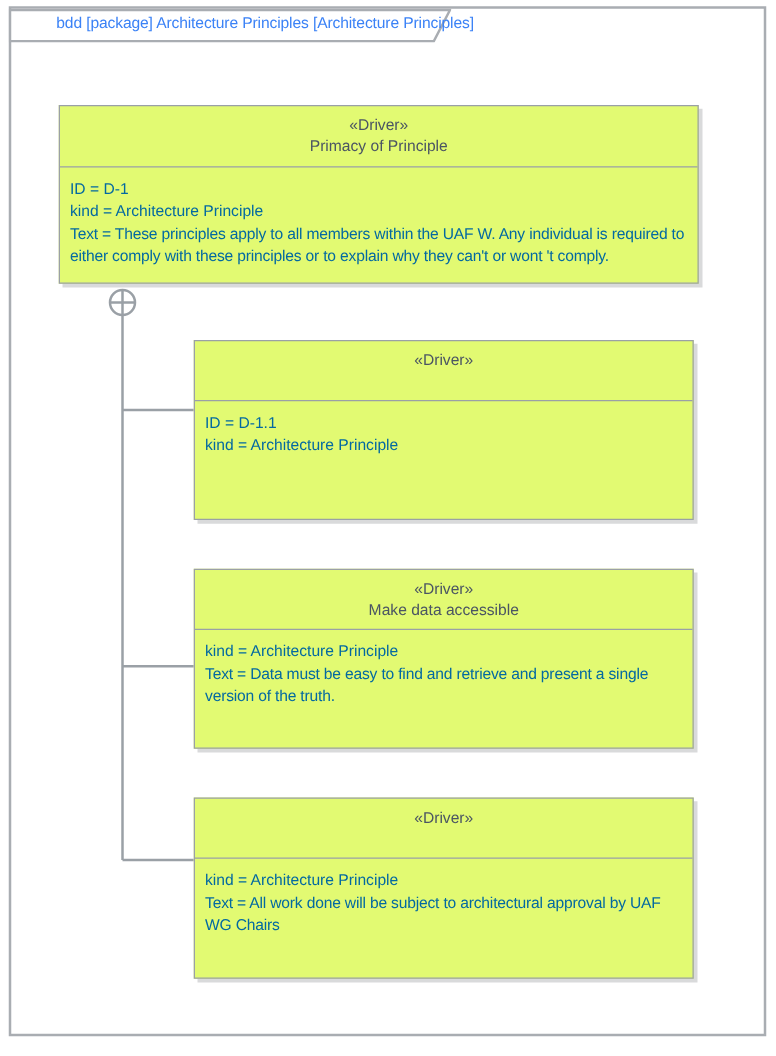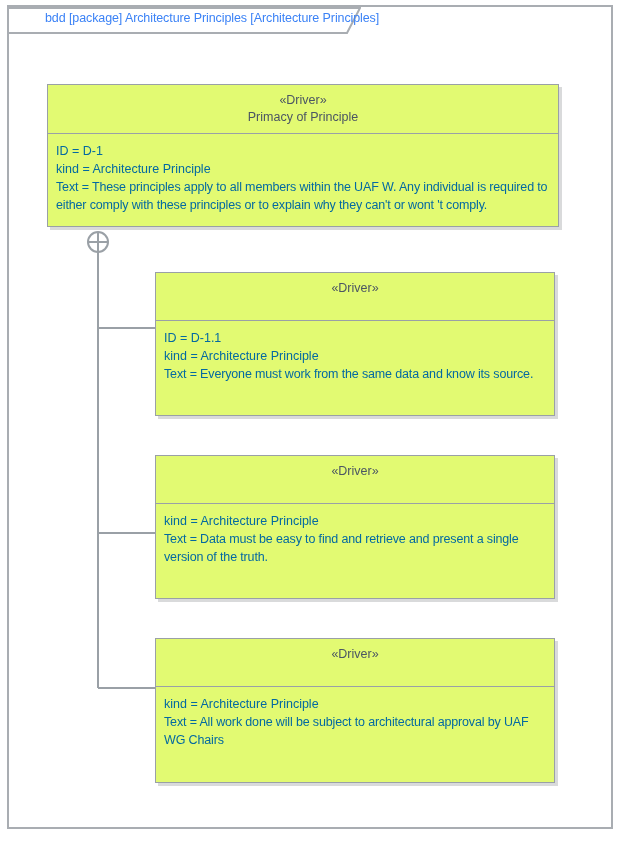--- a/index.html
+++ b/index.html
@@ -161,27 +161,27 @@
     </div>
   </div>
 
   <div class="block" id="block-d11">
     <div class="block-header">
       <span class="block-stereotype">«Driver»</span>
     </div>
     <div class="block-body">
       <span class="prop">ID = D-1.1</span>
       <span class="prop">kind = Architecture Principle</span>
-      <span class="prop prop-text">Text = Everyone must work from the same data and know its source.</span>
     </div>
   </div>
 
   <div class="block" id="block-d12">
     <div class="block-header">
       <span class="block-stereotype">«Driver»</span>
+      <span class="block-name">Make data accessible</span>
     </div>
     <div class="block-body">
       <span class="prop">kind = Architecture Principle</span>
       <span class="prop prop-text">Text = Data must be easy to find and retrieve and present  a single version of the truth.</span>
     </div>
   </div>
 
   <div class="block" id="block-d13">
     <div class="block-header">
       <span class="block-stereotype">«Driver»</span>

